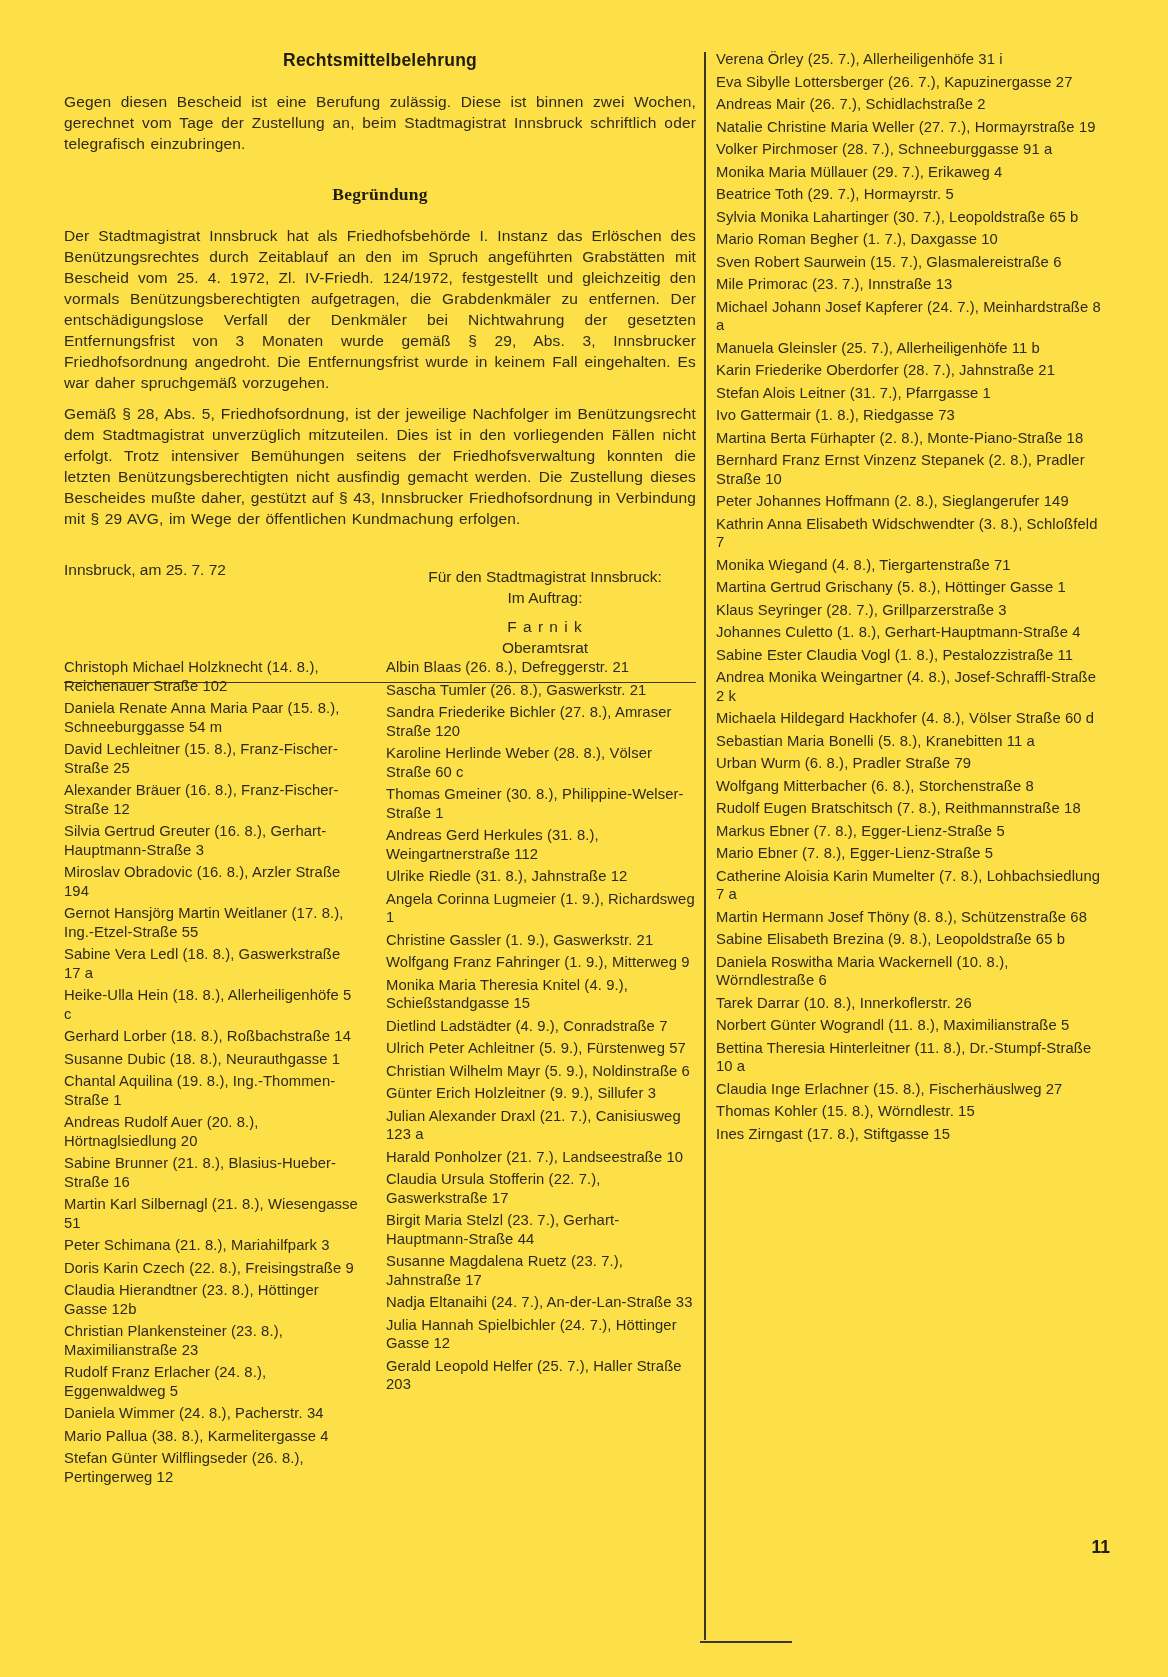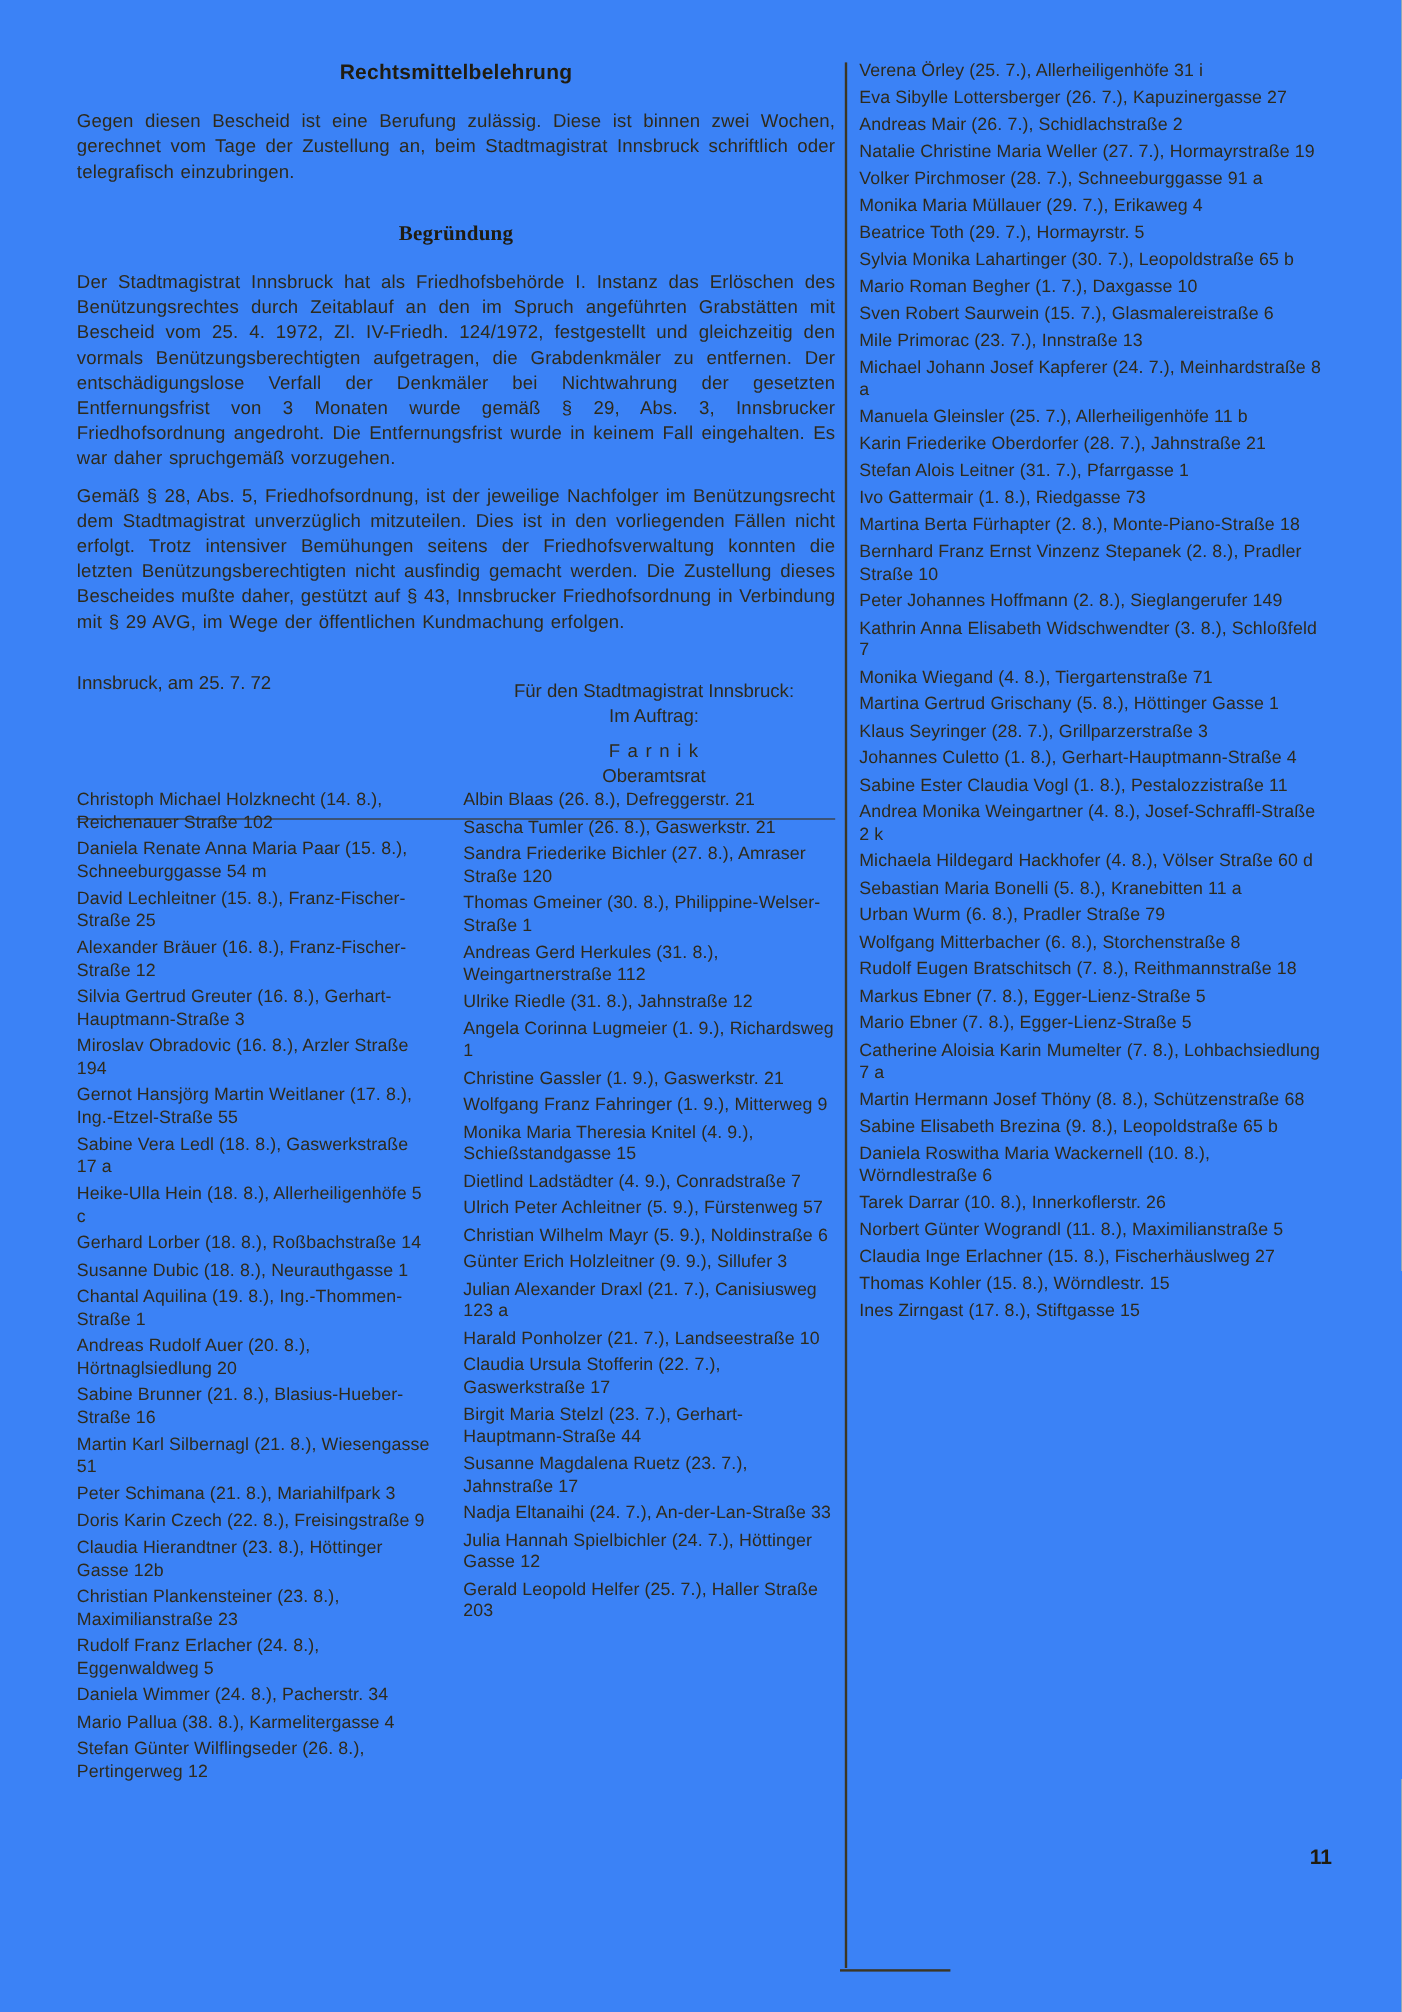--- a/index.html
+++ b/index.html
@@ -4,21 +4,21 @@
 <style>
   html, body {
     margin: 0;
     padding: 0;
     background: #d8cd85;
   }
   .page {
     position: relative;
     width: 1168px;
     height: 1677px;
-    background: #3b82f6;
+    background: #fde047;
     color: #2e2a1c;
     font-family: "Liberation Sans", "DejaVu Sans", sans-serif;
     overflow: hidden;
   }
   .left-block {
     position: absolute;
     left: 64px;
     top: 50px;
     width: 632px;
   }
@@ -160,20 +160,21 @@
         <p class="entry">Christian Plankensteiner (23. 8.), Maximilianstraße 23</p>
         <p class="entry">Rudolf Franz Erlacher (24. 8.), Eggenwaldweg 5</p>
         <p class="entry">Daniela Wimmer (24. 8.), Pacherstr. 34</p>
         <p class="entry">Mario Pallua (38. 8.), Karmelitergasse 4</p>
         <p class="entry">Stefan Günter Wilflingseder (26. 8.), Pertingerweg 12</p>
       </div>
     <div class="name-col col-2">
         <p class="entry">Albin Blaas (26. 8.), Defreggerstr. 21</p>
         <p class="entry">Sascha Tumler (26. 8.), Gaswerkstr. 21</p>
         <p class="entry">Sandra Friederike Bichler (27. 8.), Amraser Straße 120</p>
+        <p class="entry">Karoline Herlinde Weber (28. 8.), Völser Straße 60 c</p>
         <p class="entry">Thomas Gmeiner (30. 8.), Philippine-Welser-Straße 1</p>
         <p class="entry">Andreas Gerd Herkules (31. 8.), Weingartnerstraße 112</p>
         <p class="entry">Ulrike Riedle (31. 8.), Jahnstraße 12</p>
         <p class="entry">Angela Corinna Lugmeier (1. 9.), Richardsweg 1</p>
         <p class="entry">Christine Gassler (1. 9.), Gaswerkstr. 21</p>
         <p class="entry">Wolfgang Franz Fahringer (1. 9.), Mitterweg 9</p>
         <p class="entry">Monika Maria Theresia Knitel (4. 9.), Schießstandgasse 15</p>
         <p class="entry">Dietlind Ladstädter (4. 9.), Conradstraße 7</p>
         <p class="entry">Ulrich Peter Achleitner (5. 9.), Fürstenweg 57</p>
         <p class="entry">Christian Wilhelm Mayr (5. 9.), Noldinstraße 6</p>
@@ -226,20 +227,21 @@
         <p class="entry">Wolfgang Mitterbacher (6. 8.), Storchenstraße 8</p>
         <p class="entry">Rudolf Eugen Bratschitsch (7. 8.), Reithmannstraße 18</p>
         <p class="entry">Markus Ebner (7. 8.), Egger-Lienz-Straße 5</p>
         <p class="entry">Mario Ebner (7. 8.), Egger-Lienz-Straße 5</p>
         <p class="entry">Catherine Aloisia Karin Mumelter (7. 8.), Lohbachsiedlung 7 a</p>
         <p class="entry">Martin Hermann Josef Thöny (8. 8.), Schützenstraße 68</p>
         <p class="entry">Sabine Elisabeth Brezina (9. 8.), Leopoldstraße 65 b</p>
         <p class="entry">Daniela Roswitha Maria Wackernell (10. 8.), Wörndlestraße 6</p>
         <p class="entry">Tarek Darrar (10. 8.), Innerkoflerstr. 26</p>
         <p class="entry">Norbert Günter Wograndl (11. 8.), Maximilianstraße 5</p>
+        <p class="entry">Bettina Theresia Hinterleitner (11. 8.), Dr.-Stumpf-Straße 10 a</p>
         <p class="entry">Claudia Inge Erlachner (15. 8.), Fischerhäuslweg 27</p>
         <p class="entry">Thomas Kohler (15. 8.), Wörndlestr. 15</p>
         <p class="entry">Ines Zirngast (17. 8.), Stiftgasse 15</p>
       </div>
   </div>
 
   <div class="page-number">11</div>
 
 </div>
 

